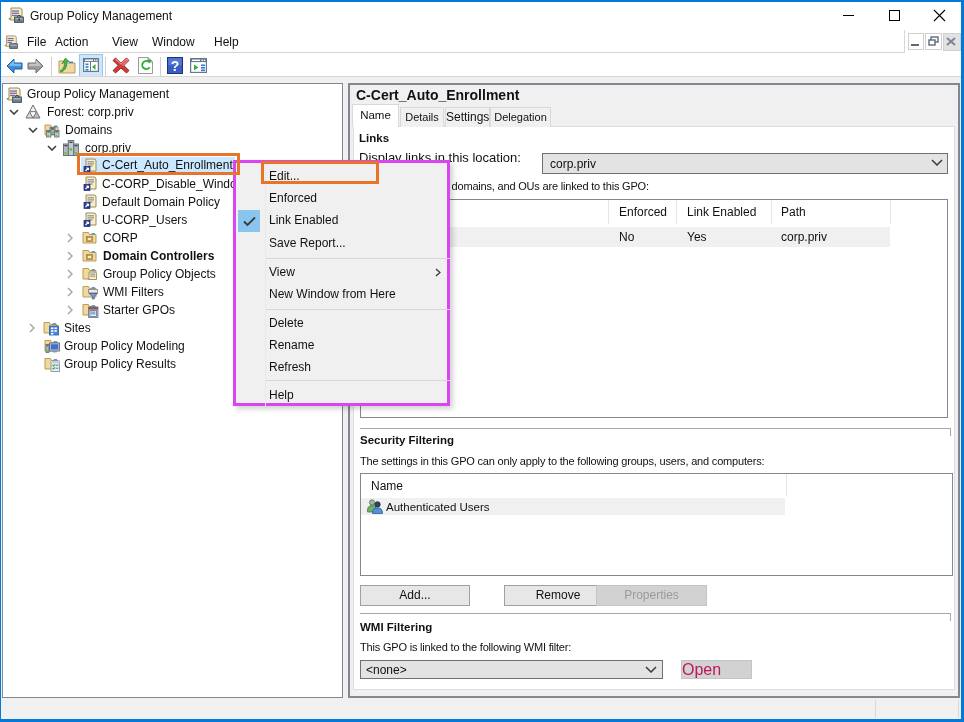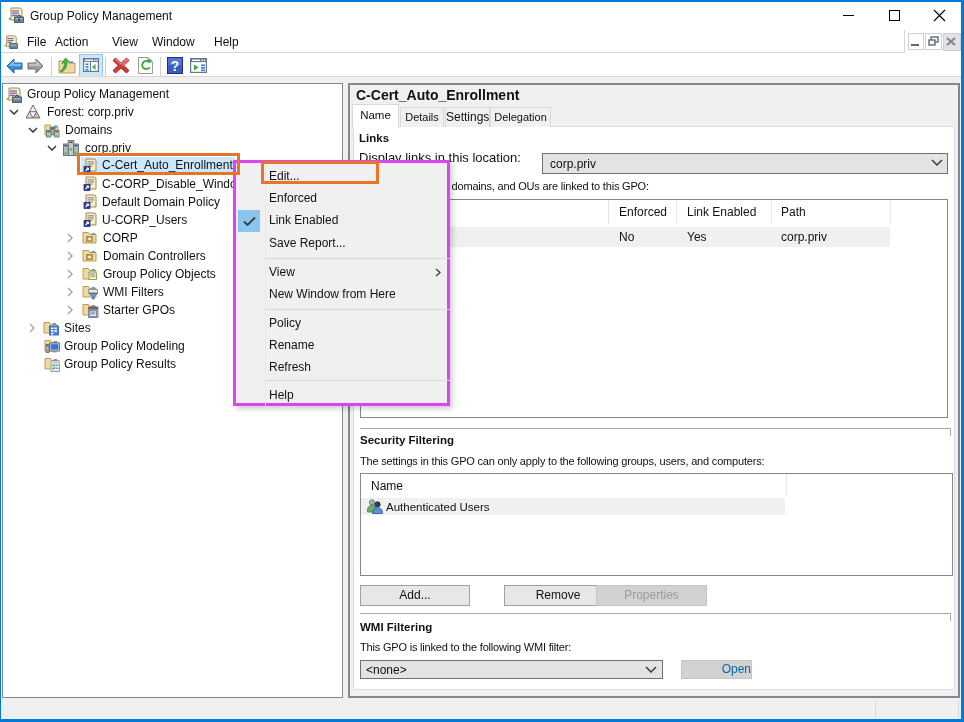--- a/index.html
+++ b/index.html
@@ -216,21 +216,21 @@
         <use href="#oufolder"></use>
       </svg>
     <div class="t" style="left:100px;top:147px;">CORP</div>
 
     <svg style="left:64px;top:167px;" width="6" height="10" viewBox="0 0 6 10">
         <path d="M1 1 L5 5 L1 9" fill="none" stroke="#a8a8a8" stroke-width="1.5"></path>
       </svg>
     <svg style="left:79px;top:164px;" width="17" height="16" viewBox="0 0 17 16">
         <use href="#oufolder"></use>
       </svg>
-    <div class="t" style="left:100px;top:165px;">Domain Controllers</div>
+    <div class="t" style="left:100px;top:165px;font-weight:bold;">Domain Controllers</div>
 
     <svg style="left:64px;top:185px;" width="6" height="10" viewBox="0 0 6 10">
         <path d="M1 1 L5 5 L1 9" fill="none" stroke="#a8a8a8" stroke-width="1.5"></path>
       </svg>
     <svg style="left:79px;top:182px;" width="17" height="16" viewBox="0 0 17 16">
       <path d="M1 2.5 L6.5 2.5 L7.5 4.5 L14 4.5 L14 13 L1 13 Z" fill="#efd9a2" stroke="#c19b4e" stroke-width="1"></path>
       <rect x="9.6" y="3.2" width="3.4" height="1.2" fill="#3f86d8"></rect>
       <path d="M7 6 L13 6 Q14.5 6 14.5 7.5 L14.5 13.5 L7 13.5 Q6 13.5 6 12.5 L7 12.5 Z" fill="#f7efc5" stroke="#9c8b55" stroke-width="0.9"></path>
       <rect x="8.3" y="7.6" width="5" height="1.1" fill="#8b8ea0"></rect>
       <rect x="8.3" y="9.6" width="5" height="1.1" fill="#8b8ea0"></rect>
@@ -377,40 +377,40 @@
   <div class="abs" style="left:360px;top:613px;width:591px;height:1px;background:#a8a8a8;"></div>
   <div class="abs" style="left:360px;top:614px;width:591px;height:1px;background:#fff;"></div>
   <div class="abs" style="left:950px;top:613px;width:1px;height:8px;background:#a8a8a8;"></div>
   <div class="t b" style="left:360px;top:620px;font-size:11.5px;">WMI Filtering</div>
   <div class="t" style="left:360px;top:640px;font-size:11px;letter-spacing:-0.19px;">This GPO is linked to the following WMI filter:</div>
   <div class="abs" style="left:360px;top:660px;width:303px;height:19px;background:#e3e3e3;border:1px solid #707070;box-sizing:border-box;"></div>
   <div class="t" style="left:366px;top:663px;">&lt;none&gt;</div>
   <svg style="left:645px;top:666px;" width="12" height="7" viewBox="0 0 12 7">
       <path d="M1 1 L6 6 L11 1" fill="none" stroke="#3c3c3c" stroke-width="1.5"></path>
     </svg>
-  <div class="abs" style="left:681px;top:660px;width:71px;height:19px;background:#d2d2d2;border:1px solid #c4c4c4;box-sizing:border-box;text-align:right;line-height:17px;font-size:12px;color:#0369a1;">Open</div>
+  <div class="abs" style="left:681px;top:660px;width:71px;height:19px;background:#d2d2d2;border:1px solid #c4c4c4;box-sizing:border-box;text-align:left;line-height:17px;font-size:16px;color:#be185d;">Open</div>
 
   <div class="abs" style="left:233px;top:160px;width:217px;height:246px;background:#f0f0f0;border:3px solid #d946ef;box-sizing:border-box;box-shadow:3px 3px 5px rgba(0,0,0,0.18);z-index:30;">
     <div class="abs" style="left:29px;top:0;width:1px;height:243px;background:#e9e9e9;"></div>
     <div class="abs" style="left:2px;top:47px;width:22px;height:22px;background:#8ac5f0;"></div>
     <svg style="left:7px;top:53px;" width="13" height="11" viewBox="0 0 13 11">
         <path d="M1 5.5 L4.5 9 L12 1.5" fill="none" stroke="#3b3b3b" stroke-width="1.8"></path>
       </svg>
     <div class="t" style="left:33px;top:6px;">Edit...</div>
     <div class="t" style="left:33px;top:28px;">Enforced</div>
     <div class="t" style="left:33px;top:50px;">Link Enabled</div>
     <div class="t" style="left:33px;top:73px;">Save Report...</div>
     <div class="abs" style="left:30px;top:95px;width:184px;height:1px;background:#d7d7d7;"></div>
     <div class="t" style="left:33px;top:102px;">View</div>
     <svg style="left:199px;top:105px;" width="6" height="9" viewBox="0 0 6 9">
         <path d="M1 1 L5 4.5 L1 8" fill="none" stroke="#333" stroke-width="1.2"></path>
       </svg>
     <div class="t" style="left:33px;top:124px;">New Window from Here</div>
     <div class="abs" style="left:30px;top:146px;width:184px;height:1px;background:#d7d7d7;"></div>
-    <div class="t" style="left:33px;top:153px;">Policy</div>
+    <div class="t" style="left:33px;top:153px;">Delete</div>
     <div class="t" style="left:33px;top:175px;">Rename</div>
     <div class="t" style="left:33px;top:197px;">Refresh</div>
     <div class="abs" style="left:30px;top:217px;width:184px;height:1px;background:#d7d7d7;"></div>
     <div class="t" style="left:33px;top:225px;">Help</div>
   </div>
 
   <div class="abs" style="left:77px;top:153px;width:157px;height:16px;border:3px solid #e8742a;z-index:40;"></div>
   <div class="abs" style="left:261px;top:161px;width:112px;height:17px;border:3px solid #e8742a;z-index:40;"></div>
 
   <div class="abs" style="left:875px;top:700px;width:1px;height:18px;background:#d8d8d8;"></div>

